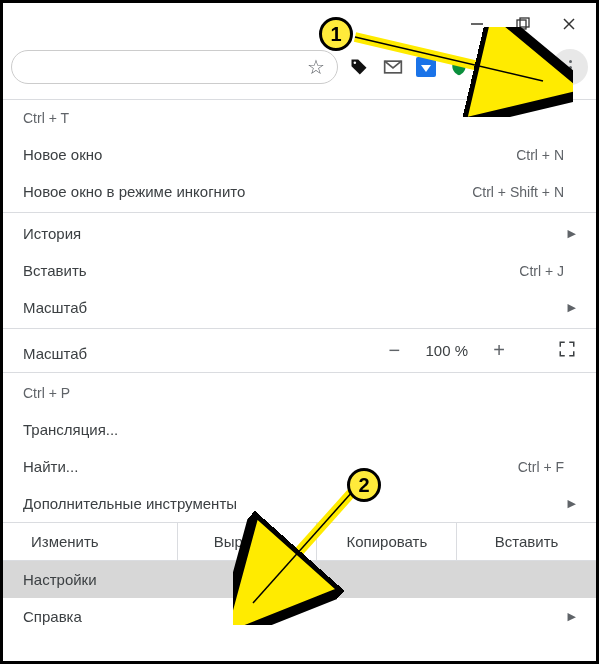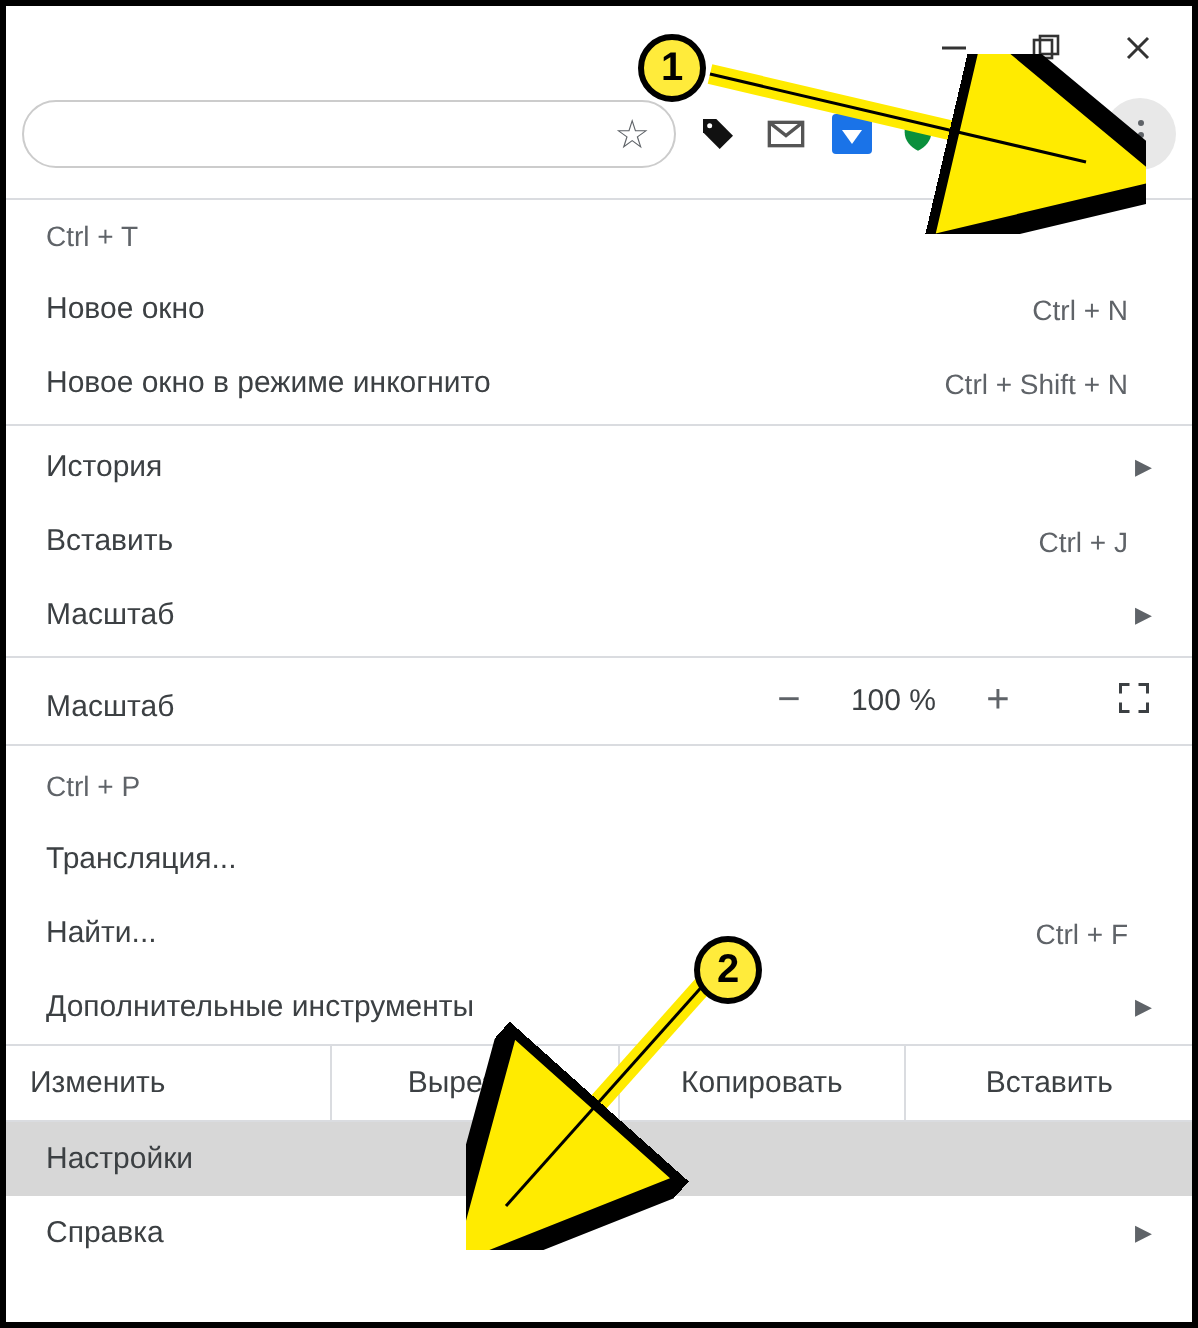--- a/index.html
+++ b/index.html
@@ -93,21 +93,21 @@
 .zoomrow { display:flex;align-items:flex-end; padding:8px 20px; font-size:15px;}
 .zoomrow .lbl { flex:1; }
 .zoomctl { display:flex;align-items:center;gap:22px; color:#3c4043;}
 .zoomctl .zbtn { font-size:20px; width:18px; text-align:center; color:#5f6368;}
 .zoomctl .zval { font-size:15px; }
 .fs-icon { margin-left:28px; color:#3c4043;}
 .fs-icon svg{width:18px;height:18px;stroke:#3c4043;stroke-width:2;fill:none;}
 .editrow { display:flex; border-top:1px solid #dadce0;border-bottom:1px solid #dadce0;}
 .editrow .cell { flex:1; padding:10px 0; text-align:center; font-size:15px; border-right:1px solid #dadce0;}
 .editrow .cell:last-child { border-right:none;}
-.editrow .cell:first-child { text-align:left; padding-left:12px; flex:1.05;}
+.editrow .cell:first-child { text-align:left; padding-left:28px; flex:1.05;}
 .hl { background:#d7d7d7;justify-content:flex-end; }
 
 .marker {
   position:absolute;
   width:34px;height:34px;
   background:#ffeb3b;
   border:3px solid #000;
   border-radius:50%;
   display:flex;align-items:center;justify-content:center;
   font-weight:700;font-size:20px;color:#000;

